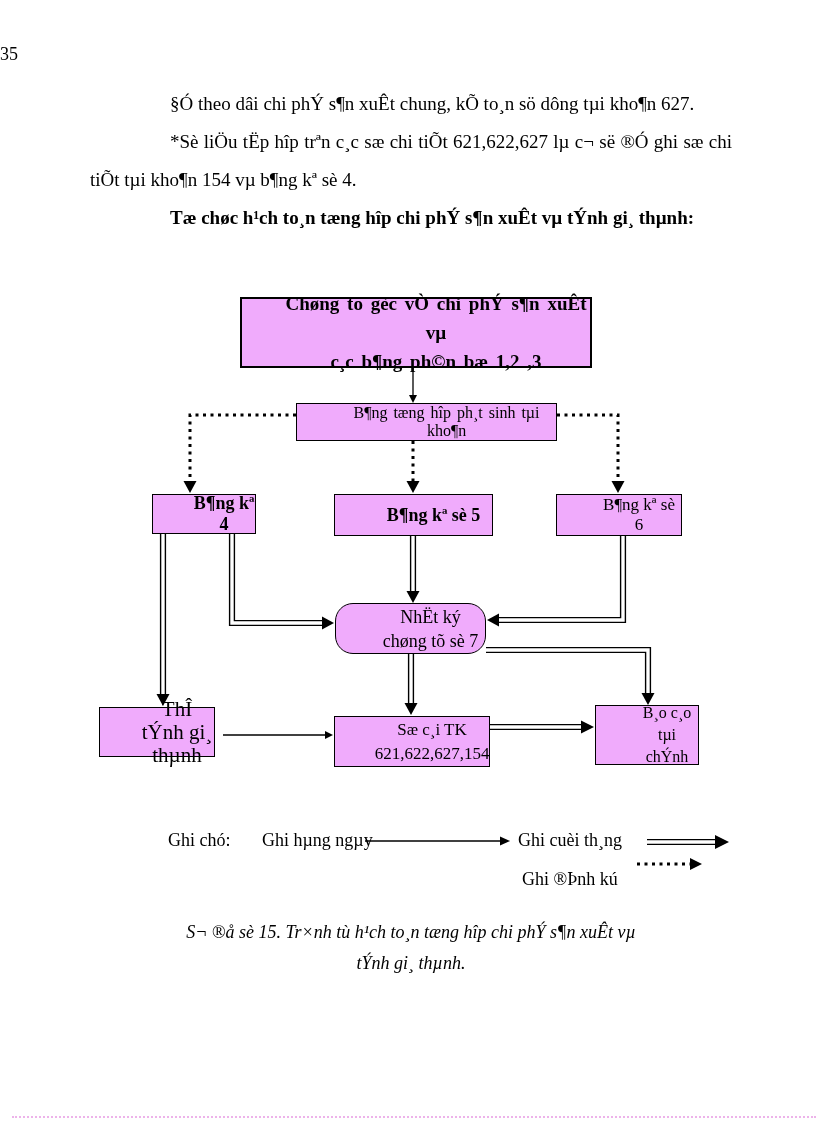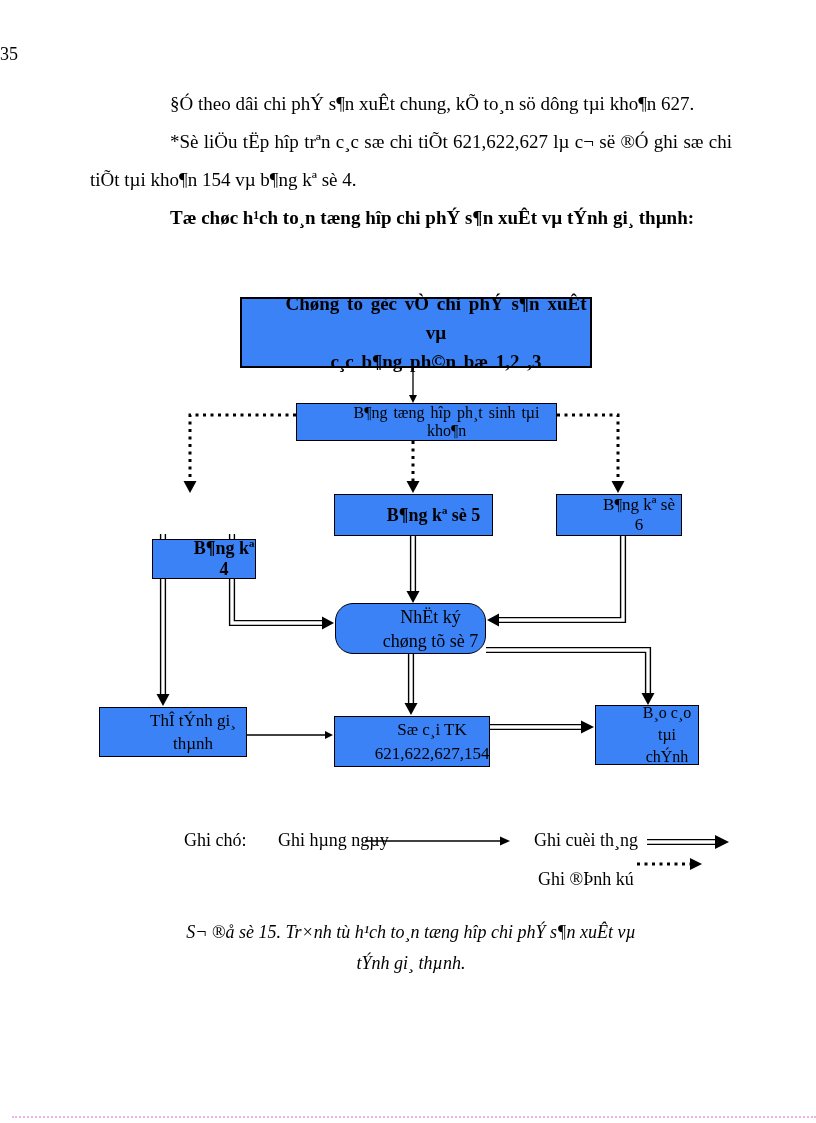--- a/index.html
+++ b/index.html
@@ -14,46 +14,46 @@
     font-size:18px;
   }
   #body-text{
     position:absolute;left:90px;top:85px;width:642px;
     font-size:19px;line-height:38px;text-align:justify;
   }
   #body-text p{margin:0;text-indent:80px;}
   #body-text p.bold{font-weight:bold;}
   
   .dbox{
-    position:absolute;box-sizing:border-box;background:#3b82f6;
+    position:absolute;box-sizing:border-box;background:#f0abfc;
     border:1.5px solid #000;
     display:flex;flex-direction:column;align-items:center;justify-content:center;
     text-align:center;
     padding-left:40px;
   }
   .dbox .ln{display:block;}
   #box-chungtu{left:240px;top:297px;width:352px;height:71px;border-width:2px;
     font-weight:bold;font-size:19px;line-height:29px;word-spacing:3px;}
   #box-tonghop{left:296px;top:403px;width:261px;height:38px;font-size:16px;word-spacing:2px;}
-  #box-bk4{left:152px;top:494px;width:104px;height:40px;font-weight:bold;font-size:18px;margin-top:45px;}
+  #box-bk4{left:152px;top:494px;width:104px;height:40px;font-weight:bold;font-size:18px;}
   #box-bk5{left:334px;top:494px;width:159px;height:42px;font-weight:bold;font-size:18px;}
   #box-bk6{left:556px;top:494px;width:126px;height:42px;font-size:17px;}
   #box-nkct{left:335px;top:603px;width:151px;height:51px;font-size:18px;line-height:24px;border-radius:18px;}
-  #box-the{left:99px;top:707px;width:148px;height:50px;font-size:17px;line-height:23px;}
+  #box-the{left:99px;top:707px;width:116px;height:50px;font-size:21px;line-height:23px;}
   #box-socai{left:334px;top:716px;width:156px;height:51px;font-size:17px;line-height:24px;}
   #box-baocao{left:595px;top:705px;width:104px;height:60px;font-size:16px;line-height:22px;}
   
   #connectors{position:absolute;left:0;top:0;width:816px;height:1123px;}
   .thin{stroke:#000;stroke-width:1.3px;fill:none;}
   .dot{stroke:#000;stroke-width:3px;fill:none;stroke-dasharray:3 4.5;}
   .dblo{stroke:#000;stroke-width:6.2px;fill:none;stroke-linejoin:miter;}
   .dbli{stroke:#fff;stroke-width:3.4px;fill:none;stroke-linejoin:miter;}
   .ah{fill:#000;stroke:none;}
   
-  .legend-label{position:absolute;font-size:18px;line-height:22px;margin-left:16px;}
+  .legend-label{position:absolute;font-size:18px;line-height:22px;}
   #legend-title{left:168px;top:829px;}
   #legend-daily{left:262px;top:829px;}
   #legend-monthly{left:518px;top:829px;}
   #legend-periodic{left:522px;top:868px;}
   
   #caption{
     position:absolute;left:90px;top:917px;width:642px;text-align:center;
     font-size:18px;line-height:31px;font-weight:normal;font-style:italic;
   }
   

